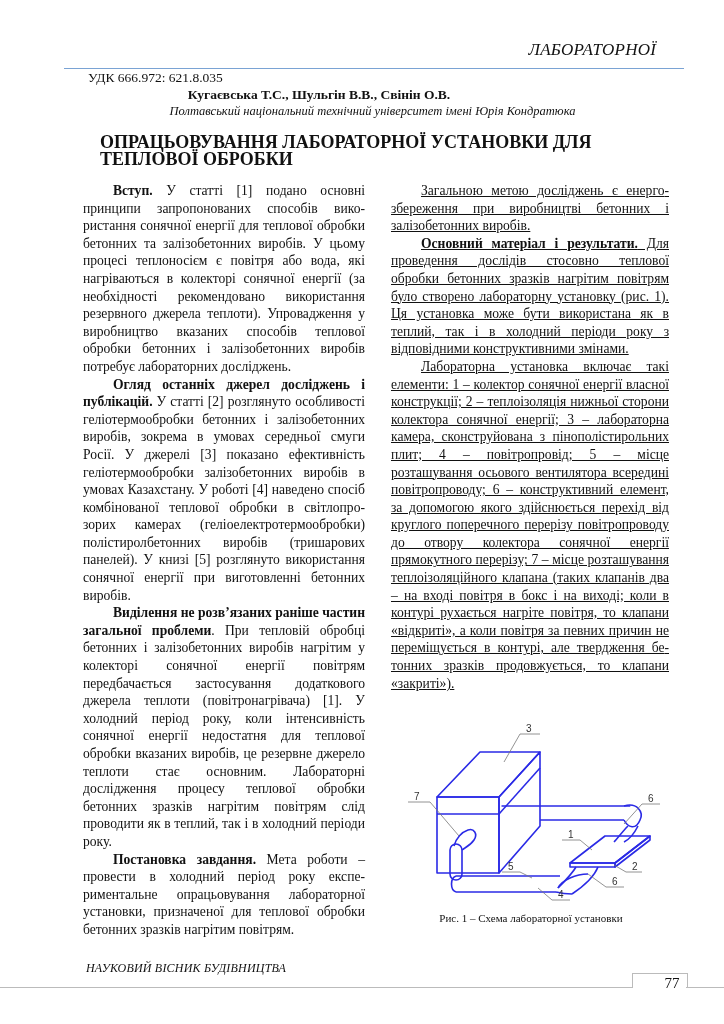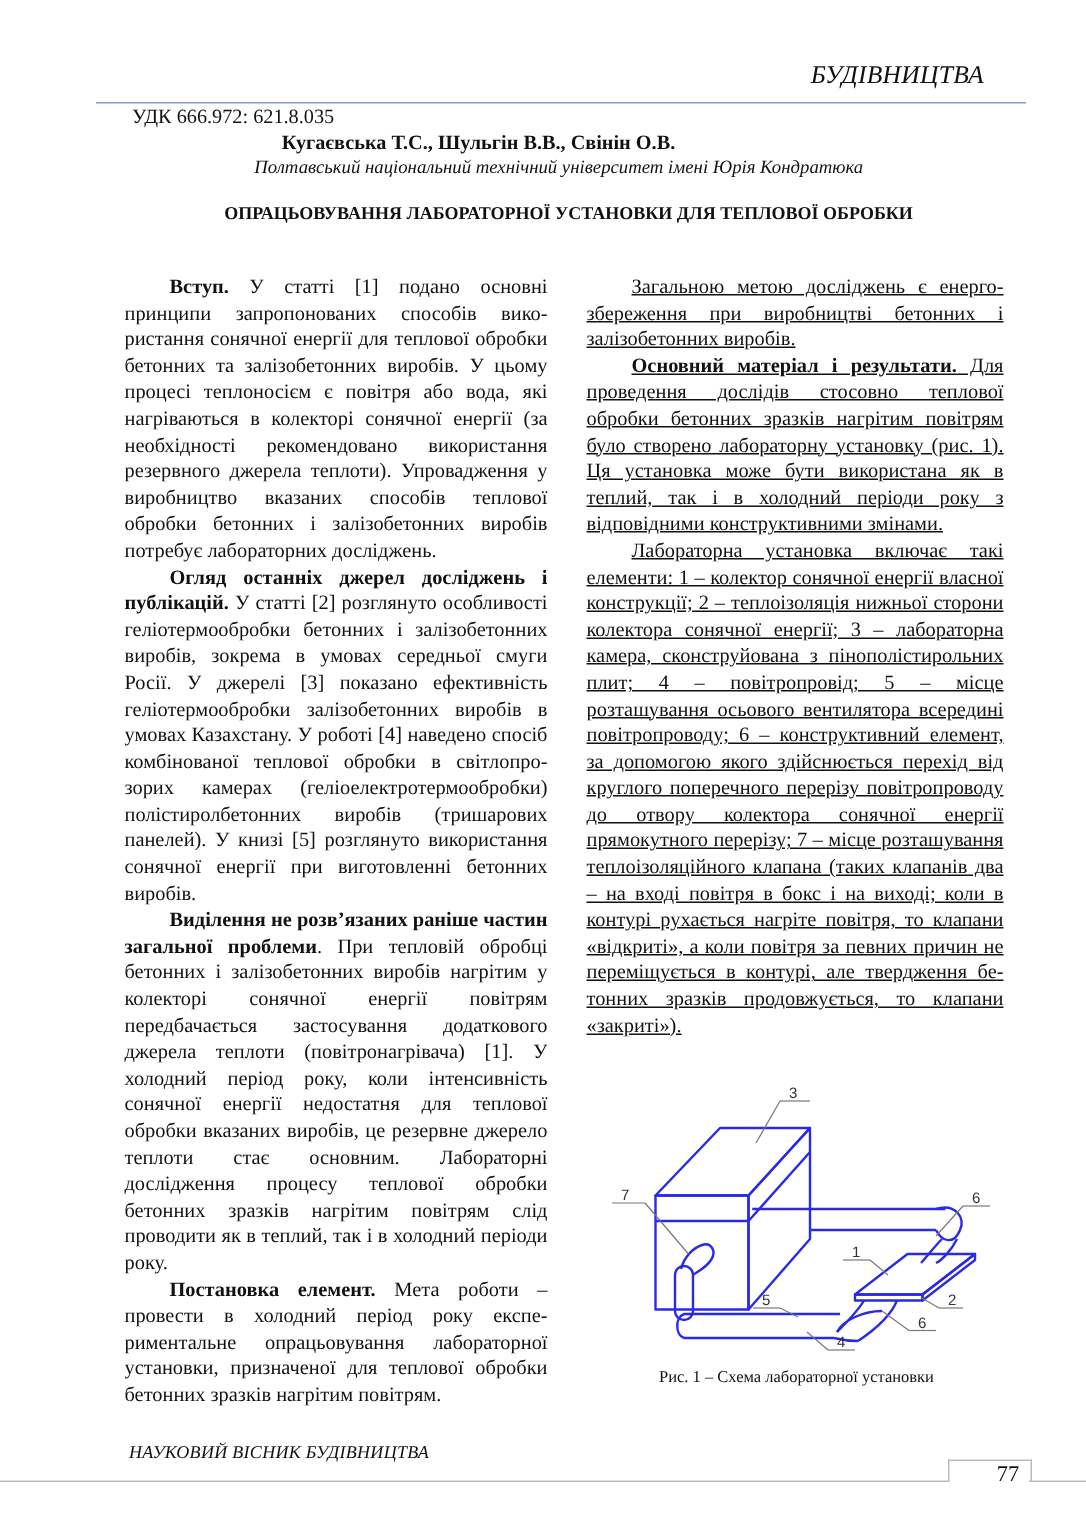--- a/index.html
+++ b/index.html
@@ -18,22 +18,22 @@
     .udk { position: absolute; top: 70px; left: 88px; font-size: 13.5px; }
     .authors {
       position: absolute; top: 87px; left: 0; width: 608px; text-align: center;
       font-weight: bold; font-size: 13.5px; padding-left: 30px; box-sizing: border-box;
     }
     .affil {
       position: absolute; top: 104px; left: 0; width: 724px; text-align: center;
       font-style: italic; font-size: 12.5px; padding-left: 21px; box-sizing: border-box;
     }
     .title {
-      position: absolute; top: 134px; left: 84px; width: 590px; text-align: center;
-      font-weight: bold; font-size: 12px; line-height: 17px;
+      position: absolute; top: 134px; left: 100px; width: 590px; 
+      font-weight: bold; font-size: 18px; line-height: 17px;
     }
     .col {
       position: absolute; font-size: 13.6px; line-height: 17.6px; text-align: justify;
       hyphens: manual;
     }
     .col-left { top: 182px; left: 83px; width: 282px; }
     .col-right { top: 182px; left: 391px; width: 278px; text-decoration: underline; }
     .col p { margin: 0; text-indent: 30px; }
     .col b { font-weight: bold; }
     .figure {
@@ -59,36 +59,36 @@
     }
     .page-num {
       position: absolute; top: 975px; left: 632px; width: 56px; text-align: center;
       font-size: 15px;
       padding-left: 12px;
     }
   </style>
 </head>
 <body>
 
-<div class="running-head">БУДІВНИЦТВА</div>
+<div class="running-head">ЛАБОРАТОРНОЇ</div>
 <div class="head-rule"></div>
 
 <div class="udk">УДК 666.972: 621.8.035</div>
 <div class="authors">Кугаєвська Т.С., Шульгін В.В., Свінін О.В.</div>
 <div class="affil">Полтавський національний технічний університет імені Юрія Кондратюка</div>
 
 <div class="title">
   <div>ОПРАЦЬОВУВАННЯ ЛАБОРАТОРНОЇ УСТАНОВКИ ДЛЯ ТЕПЛОВОЇ ОБРОБКИ</div>
 </div>
 
 <div class="col col-left">
   <p><b>Вступ.</b><span> У статті [1] подано основні принципи запропонованих способів вико­ристання сонячної енергії для теплової обробки бетонних та залізобетонних виро­бів. У цьому процесі теплоносієм є повітря або вода, які нагріваються в колекторі со­нячної енергії (за необхідності рекомендо­вано використання резервного джерела теплоти). Упровадження у виробництво вказаних способів теплової обробки бетон­них і залізобетонних виробів потребує ла­бораторних досліджень.</span></p>
   <p><b>Огляд останніх джерел досліджень і публікацій.</b><span> У статті [2] розглянуто особ­ливості геліотермообробки бетонних і залізобетонних виробів, зокрема в умовах середньої смуги Росії. У джерелі [3] по­казано ефективність геліотермообробки залізобетонних виробів в умовах Казах­стану. У роботі [4] наведено спосіб ком­бінованої теплової обробки в світлопро­зорих камерах (геліоелектротермооброб­ки) полістиролбетонних виробів (триша­рових панелей). У книзі [5] розглянуто використання сонячної енергії при виго­товленні бетонних виробів.</span></p>
   <p><b>Виділення не розв’язаних раніше частин загальної проблеми</b><span>. При тепло­вій обробці бетонних і залізобетонних виробів нагрітим у колекторі сонячної енергії повітрям передбачається застосу­вання додаткового джерела теплоти (по­вітронагрівача) [1]. У холодний період року, коли інтенсивність сонячної енергії недостатня для теплової обробки вказаних виробів, це резервне джерело теплоти стає основним. Лабораторні дослідження про­цесу теплової обробки бетонних зразків нагрітим повітрям слід проводити як в теплий, так і в холодний періоди року.</span></p>
-  <p><b>Постановка елемент.</b><span> Мета роботи – провести в холодний період року експе­риментальне опрацьовування лабораторної установки, призначеної для теплової обро­бки бетонних зразків нагрітим повітрям.</span></p>
+  <p><b>Постановка завдання.</b><span> Мета роботи – провести в холодний період року експе­риментальне опрацьовування лабораторної установки, призначеної для теплової обро­бки бетонних зразків нагрітим повітрям.</span></p>
 </div>
 
 <div class="col col-right">
   <p>Загальною метою досліджень є енерго­збереження при виробництві бетонних і залізобетонних виробів.</p>
   <p><b>Основний матеріал і результати.</b><span> Для проведення дослідів стосовно тепло­вої обробки бетонних зразків нагрітим повітрям було створено лабораторну установку (рис. 1). Ця установка може бути використана як в теплий, так і в хо­лодний періоди року з відповідними конструктивними змінами.</span></p>
   <p>Лабораторна установка включає такі елементи: 1 – колектор сонячної енергії власної конструкції; 2 – теплоізоляція нижньої сторони колектора сонячної ене­ргії; 3 – лабораторна камера, сконструйо­вана з пінополістирольних плит; 4 – пові­тропровід; 5 – місце розташування осьо­вого вентилятора всередині повітропро­воду; 6 – конструктивний елемент, за до­помогою якого здійснюється перехід від круглого поперечного перерізу повітроп­роводу до отвору колектора сонячної енергії прямокутного перерізу; 7 – місце розташування теплоізоляційного клапана (таких клапанів два – на вході повітря в бокс і на виході; коли в контурі рухається нагріте повітря, то клапани «відкриті», а коли повітря за певних причин не пере­міщується в контурі, але твердження бе­тонних зразків продовжується, то клапа­ни «закриті»).</p>
 </div>
 
 <div class="figure">
   <svg width="290" height="190" viewBox="0 0 290 190">

